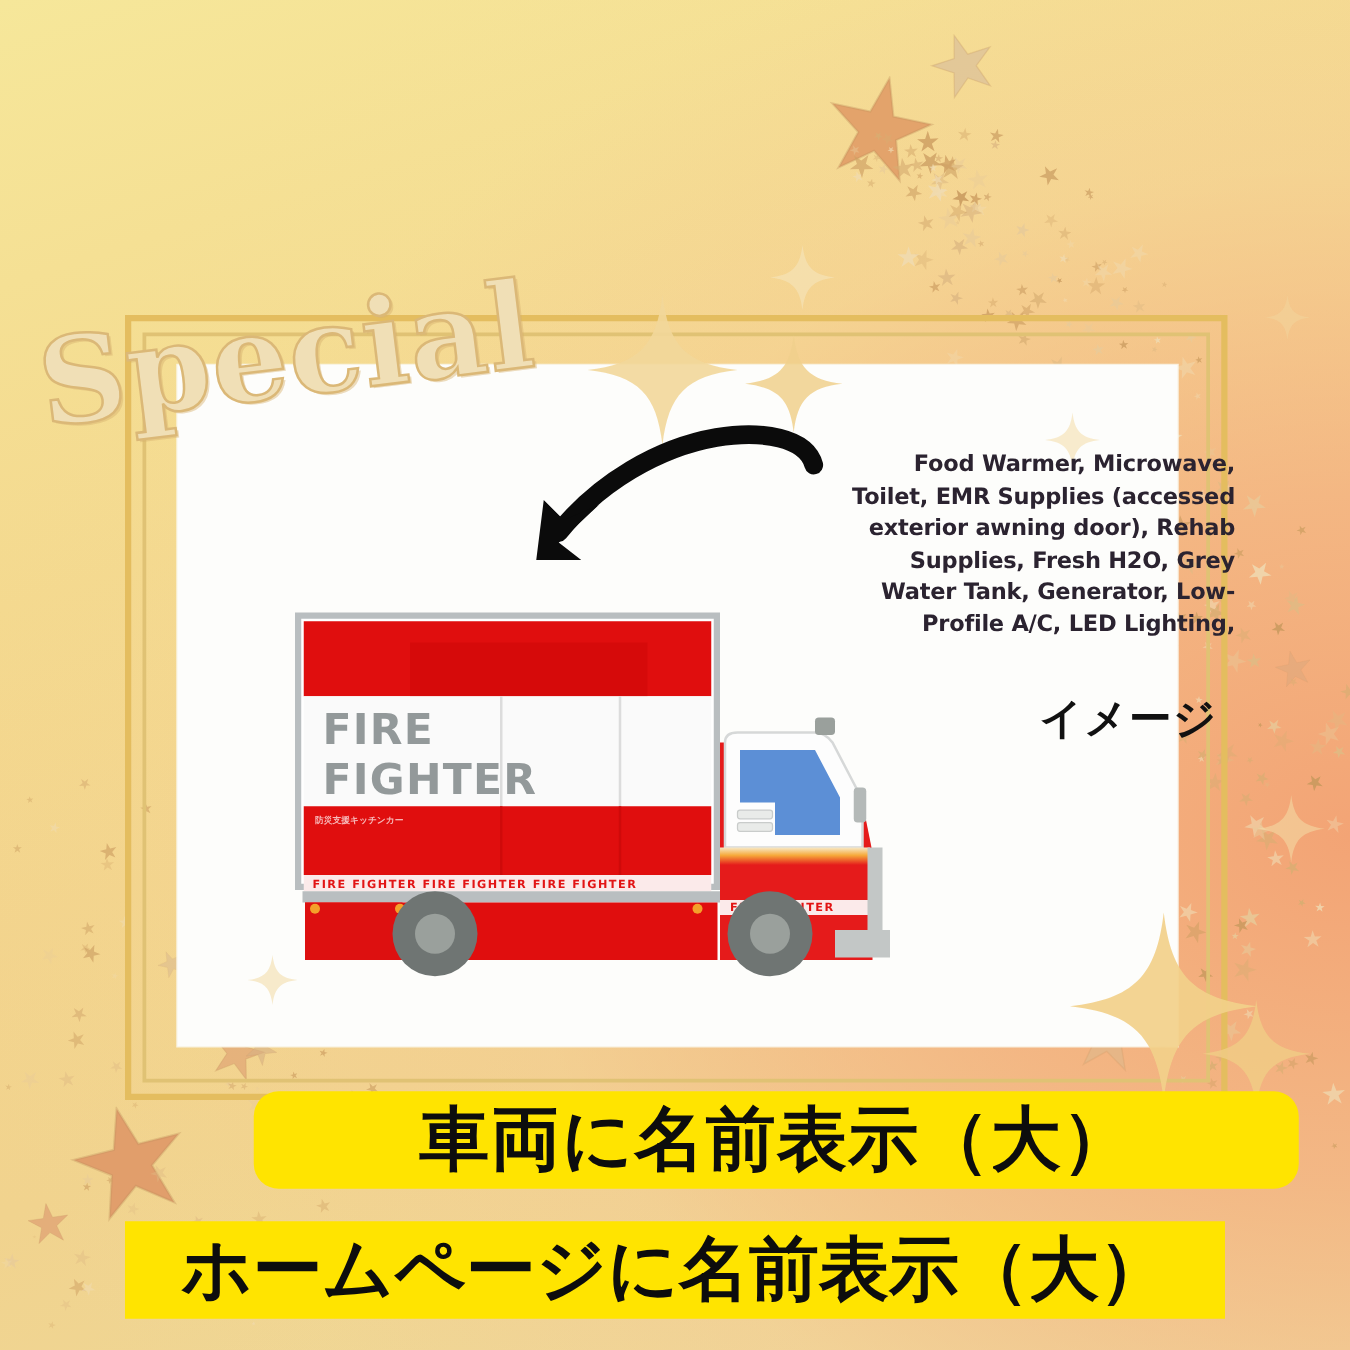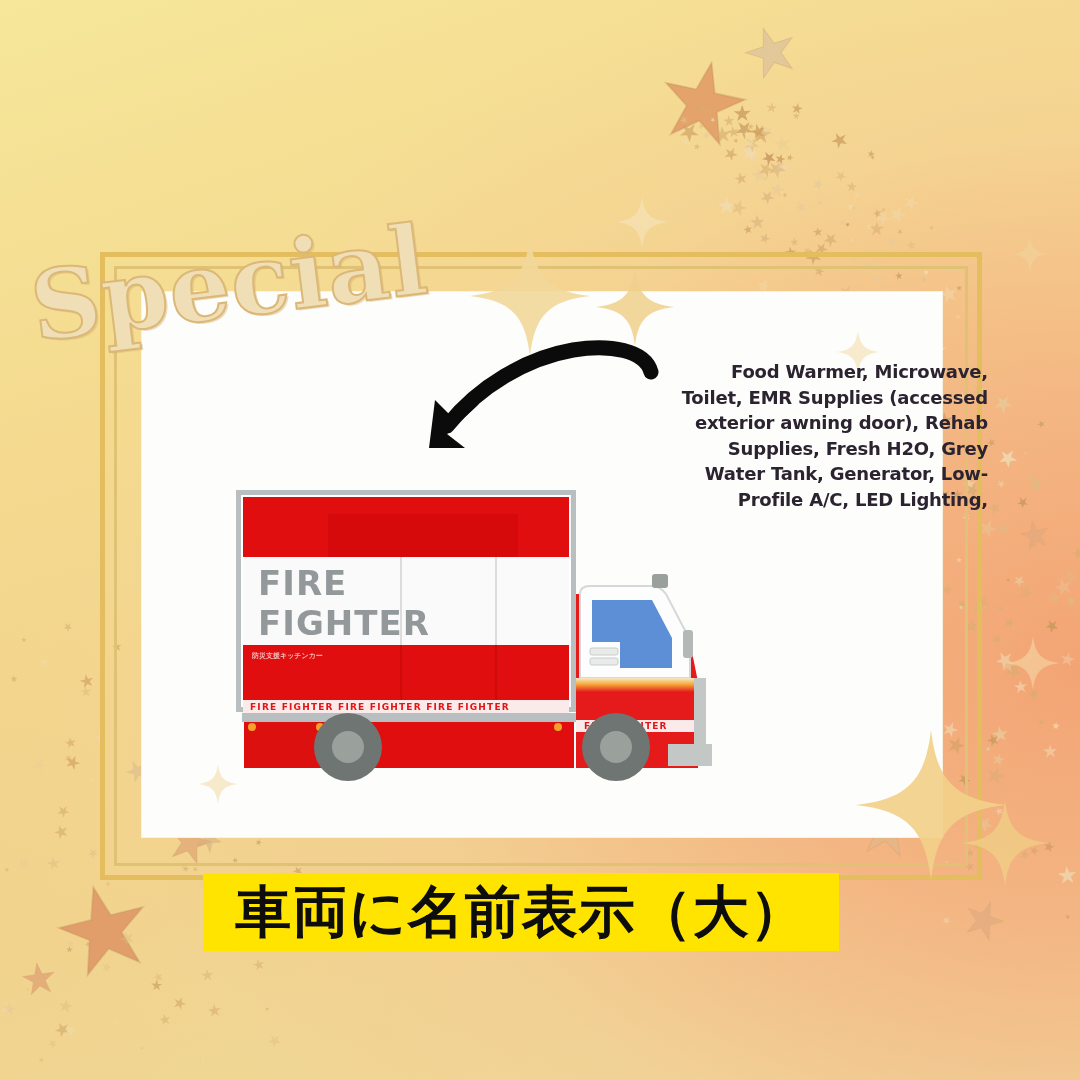--- a/index.html
+++ b/index.html
@@ -86,21 +86,21 @@
   }
 
   
   #truck{position:absolute;left:228px;top:482px;width:520px;height:300px;}
   #truck svg{display:block;width:100%;height:100%;}
 
   
   .band{
     position:absolute;background:#ffe400;display:flex;align-items:center;
   }
-  #band-1{left:203px;top:873px;width:636px;height:78px;justify-content:center;}
+  #band-1{left:203px;top:873px;width:836px;height:78px;justify-content:center;border-radius:20px;}
   #band-2{left:100px;top:977px;width:880px;height:78px;justify-content:center;}
   .band .t{
     font-family:"DejaVu Sans","Liberation Sans",sans-serif;
     font-weight:700;color:#0d0d0d;line-height:1;white-space:nowrap;
   }
   #band-1 .t{font-size:56px;letter-spacing:1px;}
   #band-2 .t{font-size:56px;letter-spacing:0px;}
 </style>
 </head>
 <body>
@@ -1821,19 +1821,23 @@
   <div id="special-word">Special</div>
 
   <div id="arrow">
     <svg viewBox="0 0 270 140" xmlns="http://www.w3.org/2000/svg">
       <path d="M256 42 C250 20 215 14 178 20 C132 28 84 56 52 96" fill="none" stroke="#0b0b0b" stroke-width="15" stroke-linecap="round"></path>
       <path d="M34 118 L40 70 L56 86 L84 74 L52 104 L70 118 Z" fill="#0b0b0b"></path>
     </svg>
   </div>
 
   <div id="spec-text">Food Warmer, Microwave, Toilet, EMR Supplies (accessed exterior awning door), Rehab Supplies, Fresh H2O, Grey Water Tank, Generator, Low-Profile A/C, LED Lighting,</div>
+  <div id="image-note">イメージ</div>
 
 
   <div class="band" id="band-1">
     <span class="t">車両に名前表示（大）</span>
   </div>
+  <div class="band" id="band-2">
+    <span class="t">ホームページに名前表示（大）</span>
+  </div>
 
 </div>
 
 </body></html>

